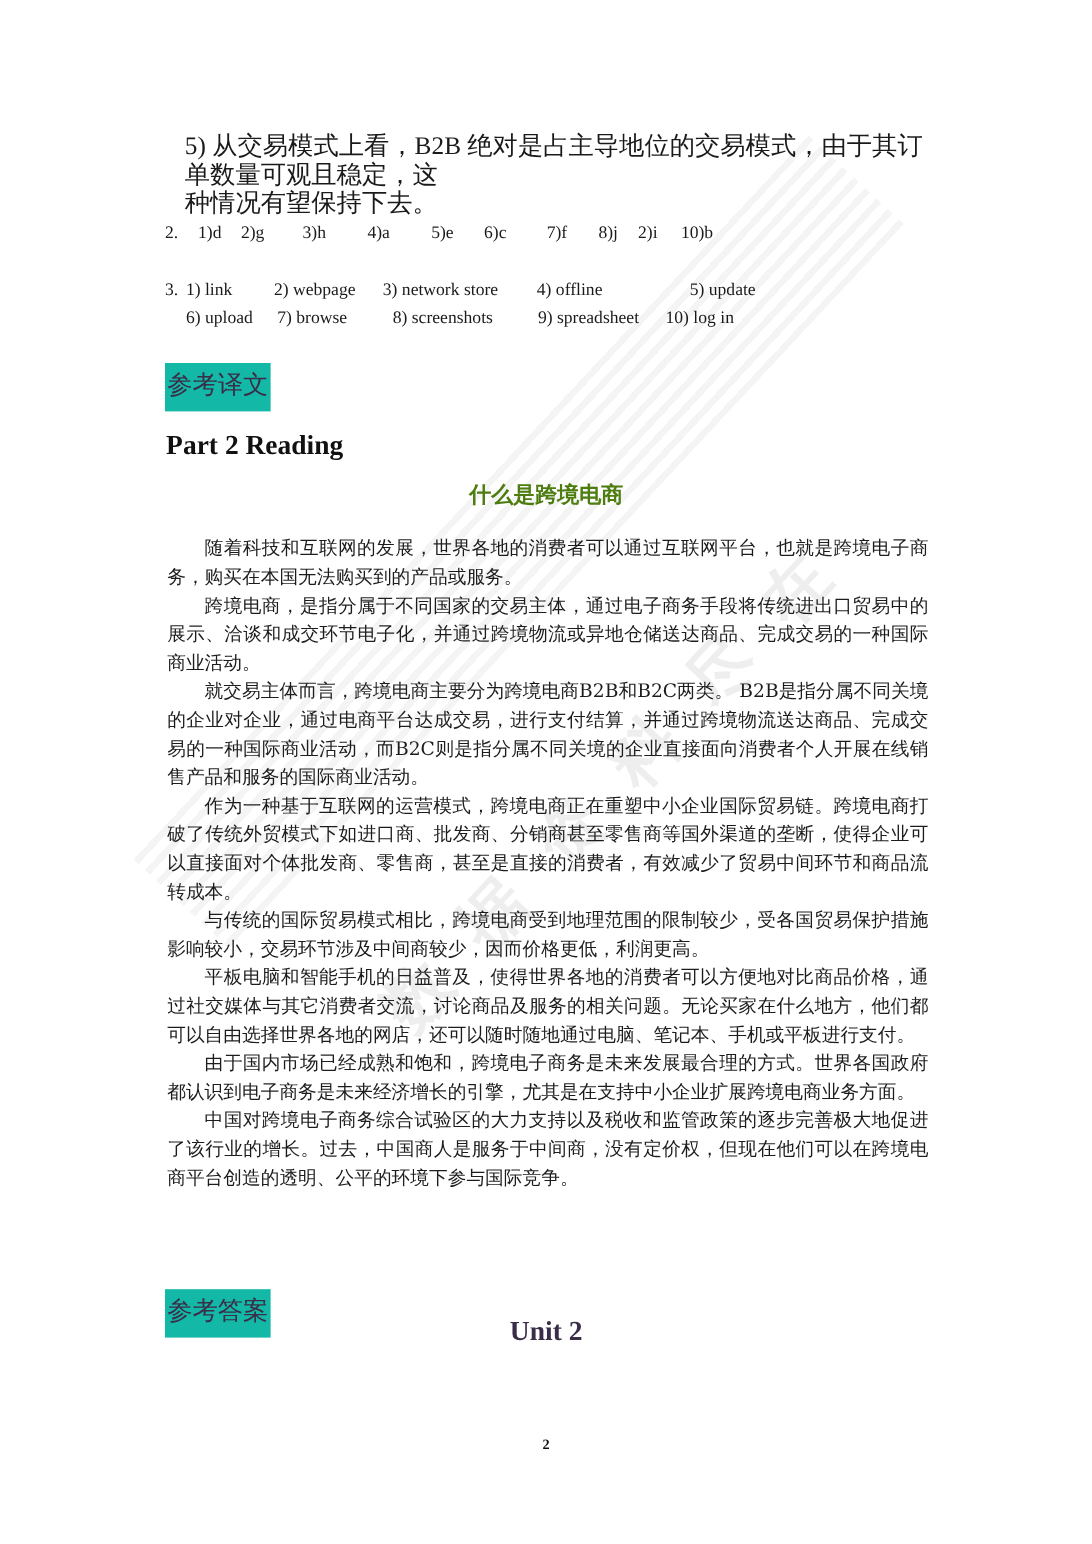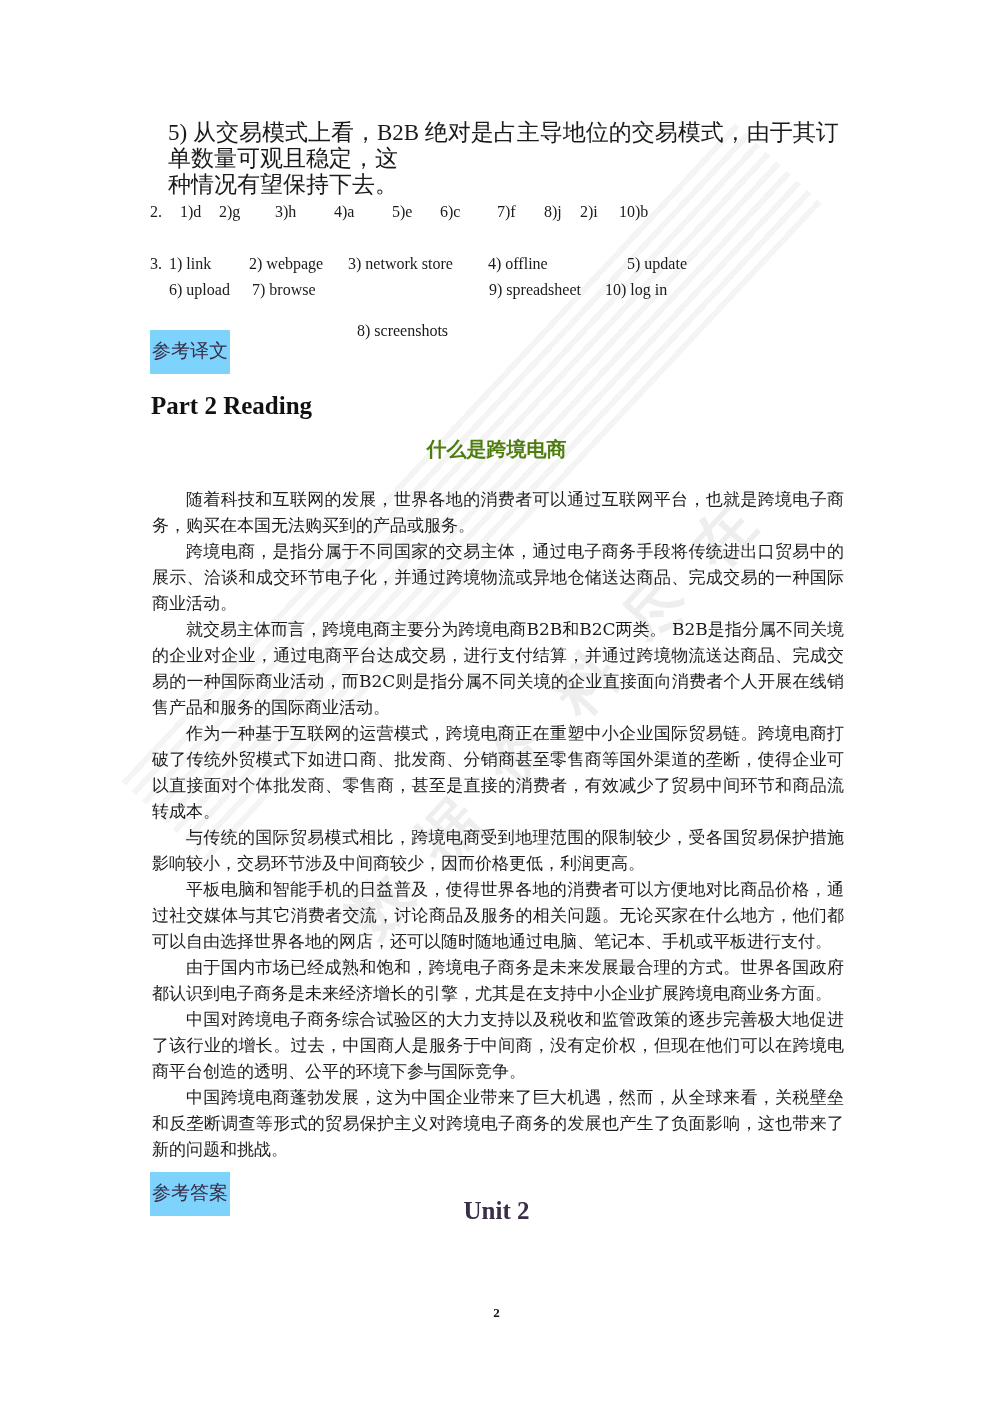--- a/index.html
+++ b/index.html
@@ -8,22 +8,22 @@
     font-family: "Liberation Serif", "DejaVu Serif", serif;
     color: #1a1a1a;
   }
   .page { position: absolute; left: 0; top: 0; width: 993px; height: 1404px; }
   .abs { position: absolute; white-space: nowrap; }
   .p5 { left: 168px; top: 120px; font-size: 23px; line-height: 26px; width: 680px; white-space: normal; text-indent: 0; }
   .p5 .cont { display: block; }
   .ans-row { font-size: 16px; line-height: 26px; }
   .ans-row span { position: absolute; top: 0; }
   .hl {
-    background: #7dd3fc; color: #3a2d48;
-    font-family: "DejaVu Sans", sans-serif; font-size: 19px;
+    background: #14b8a6; color: #3a2d48;
+    font-family: "DejaVu Sans", sans-serif; font-size: 23px;
     padding: 2px 2px; line-height: 36px; height: 40px;
   }
   .part-title { font-weight: bold; font-size: 25px; color: #111; }
   .art-title { font-family: Liberation Serif, serif; font-weight: bold; font-size: 20px; color: #4d7c0f; }
   .article { position: absolute; left: 152px; top: 486px; width: 692px;
     font-family: "DejaVu Serif", serif; font-size: 17px; line-height: 26px; color: #1c1c1c; }
   .article p { margin: 0; text-indent: 2em; text-align: justify; }
   .unit { font-weight: bold; font-size: 25px; color: #3a2d48; }
   .pagenum { font-size: 13px; font-weight: bold; color: #111; }
   .wm-band {
@@ -70,41 +70,40 @@
     <span style="left:0px;">3.</span>
     <span style="left:19px;">1) link</span>
     <span style="left:99px;">2) webpage</span>
     <span style="left:198px;text-align:right;">3) network store</span>
     <span style="left:338px;">4) offline</span>
     <span style="left:457px;margin-left:20px;">5) update</span>
   </div>
   <div class="abs ans-row" style="left:150px; top:277px; width:700px; height:26px;">
     <span style="left:19px;">6) upload</span>
     <span style="left:102px;">7) browse</span>
-    <span style="left:207px;margin-top:41px;">8) screenshots</span>
+    <span style="left:207px;">8) screenshots</span>
     <span style="left:339px;">9) spreadsheet</span>
     <span style="left:455px;">10) log in</span>
   </div>
 
   <div class="abs hl" style="left:150px; top:330px;">参考译文</div>
 
   <div class="abs part-title" style="left:151px; top:392px;">Part 2 Reading</div>
 
   <div class="abs art-title" style="left:0; width:993px; text-align:center; top:436px;">什么是跨境电商</div>
 
   <div class="article">
     <p>随着科技和互联网的发展，世界各地的消费者可以通过互联网平台，也就是跨境电子商务，购买在本国无法购买到的产品或服务。</p>
     <p>跨境电商，是指分属于不同国家的交易主体，通过电子商务手段将传统进出口贸易中的展示、洽谈和成交环节电子化，并通过跨境物流或异地仓储送达商品、完成交易的一种国际商业活动。</p>
     <p>就交易主体而言，跨境电商主要分为跨境电商B2B和B2C两类。 B2B是指分属不同关境的企业对企业，通过电商平台达成交易，进行支付结算，并通过跨境物流送达商品、完成交易的一种国际商业活动，而B2C则是指分属不同关境的企业直接面向消费者个人开展在线销售产品和服务的国际商业活动。</p>
     <p>作为一种基于互联网的运营模式，跨境电商正在重塑中小企业国际贸易链。跨境电商打破了传统外贸模式下如进口商、批发商、分销商甚至零售商等国外渠道的垄断，使得企业可以直接面对个体批发商、零售商，甚至是直接的消费者，有效减少了贸易中间环节和商品流转成本。</p>
     <p>与传统的国际贸易模式相比，跨境电商受到地理范围的限制较少，受各国贸易保护措施影响较小，交易环节涉及中间商较少，因而价格更低，利润更高。</p>
     <p>平板电脑和智能手机的日益普及，使得世界各地的消费者可以方便地对比商品价格，通过社交媒体与其它消费者交流，讨论商品及服务的相关问题。无论买家在什么地方，他们都可以自由选择世界各地的网店，还可以随时随地通过电脑、笔记本、手机或平板进行支付。</p>
     <p>由于国内市场已经成熟和饱和，跨境电子商务是未来发展最合理的方式。世界各国政府都认识到电子商务是未来经济增长的引擎，尤其是在支持中小企业扩展跨境电商业务方面。</p>
     <p>中国对跨境电子商务综合试验区的大力支持以及税收和监管政策的逐步完善极大地促进了该行业的增长。过去，中国商人是服务于中间商，没有定价权，但现在他们可以在跨境电商平台创造的透明、公平的环境下参与国际竞争。</p>
-    <p>中国跨境电商蓬勃发展，这为中国企业带来了巨大机遇，然而，从全球来看，关税壁垒和反垄断调查等形式的贸易保护主义对跨境电子商务的发展也产生了负面影响，这也带来了新的问题和挑战。</p>
   </div>
 
   <div class="abs unit" style="left:0; width:993px; text-align:center; top:1197px;">Unit 2</div>
 
   <div class="abs hl" style="left:150px; top:1172px;">参考答案</div>
 
   <div class="abs pagenum" style="left:0; width:993px; text-align:center; top:1305px;">2</div>
 </div>
 
 </body></html>

